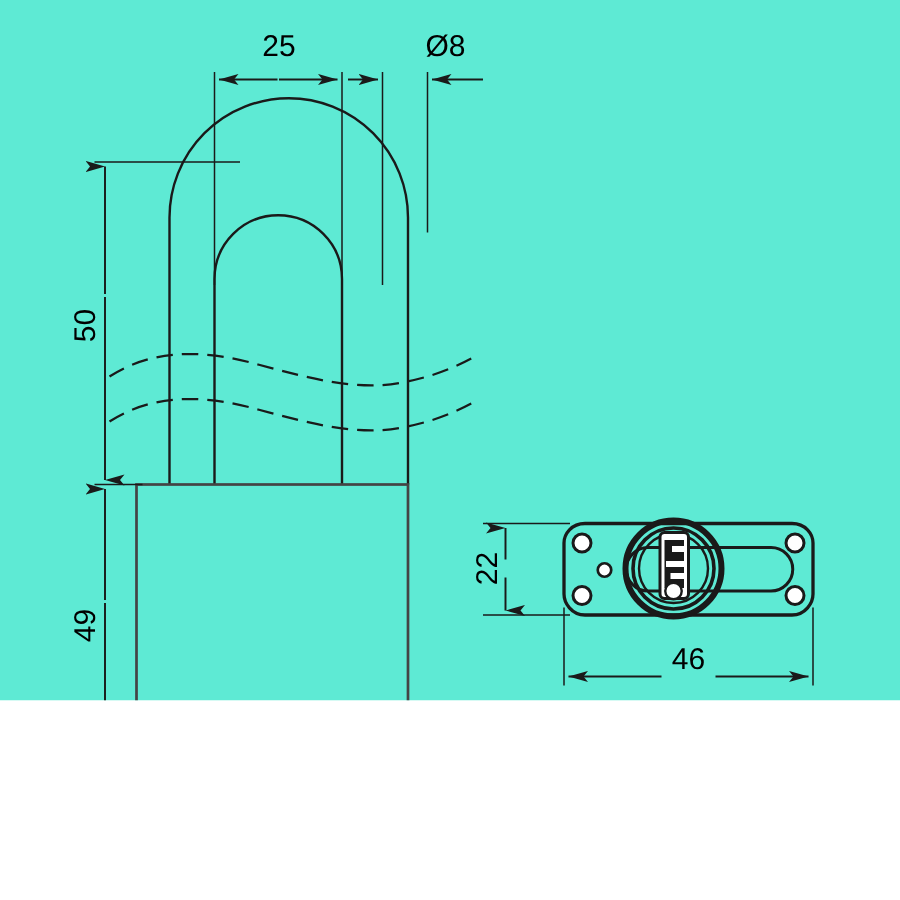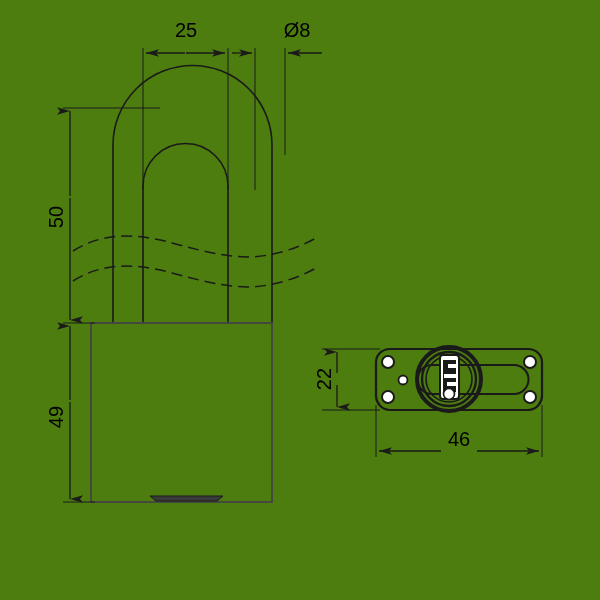--- a/index.html
+++ b/index.html
@@ -3,22 +3,22 @@
 <meta charset="utf-8">
 <style>
   html, body {
     margin: 0;
     padding: 0;
     background: #ffffff;
   }
   #page {
     position: relative;
     width: 600px;
-    height: 600px;
-    background: #4d7c0f;
+    height: 467px;
+    background: #5eead4;
     overflow: hidden;
     font-family: "Liberation Sans", sans-serif;
   }
   #drawing {
     position: absolute;
     left: 0;
     top: 0;
     width: 600px;
     height: 600px;
   }

